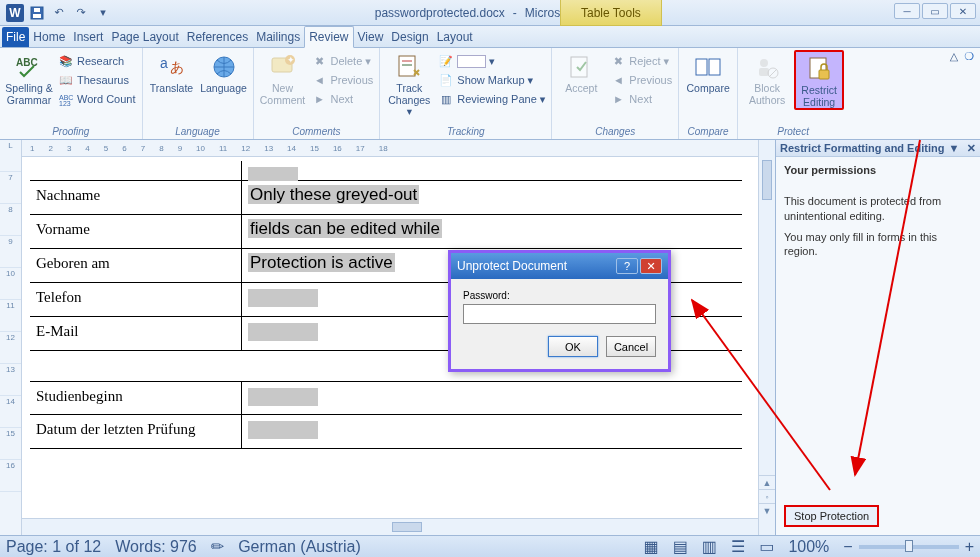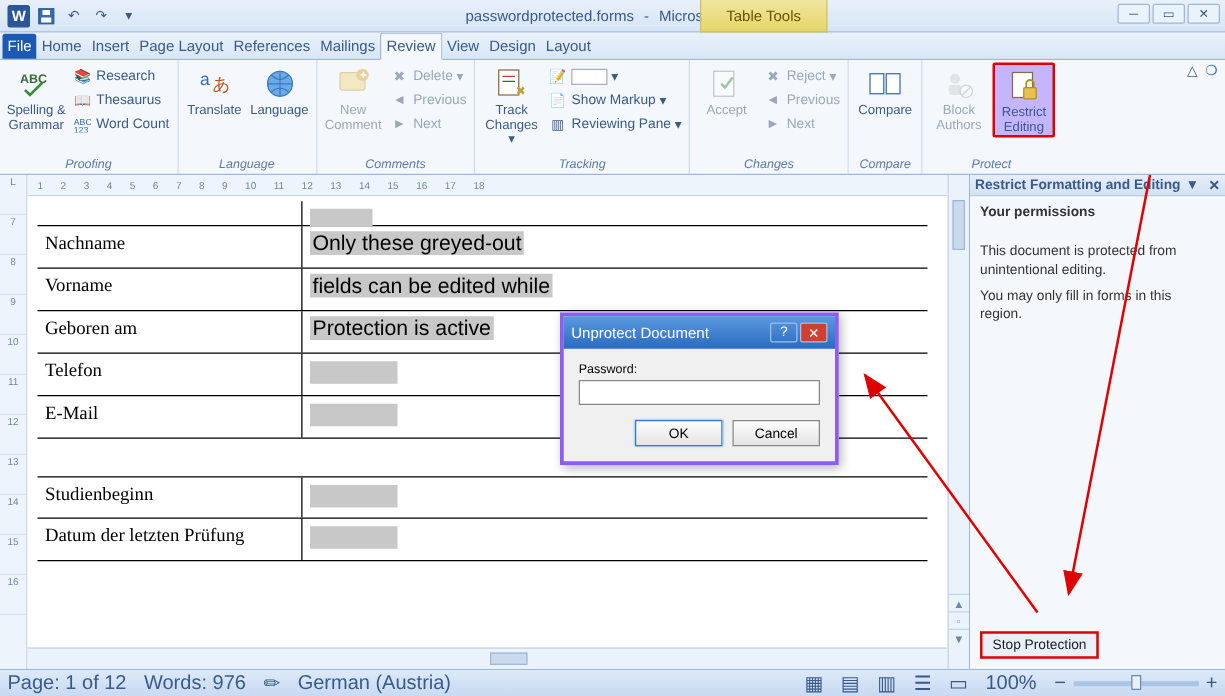--- a/index.html
+++ b/index.html
@@ -79,21 +79,21 @@
 
 .dialog { position: absolute; left: 448px; top: 250px; width: 223px; background: #f0f0f0; border: 3px solid #8b5cf6; box-shadow: 2px 2px 8px rgba(0,0,0,0.3); }
 .dlg-title { height: 26px; background: linear-gradient(#5a9ae0,#2a6ac0); color: #fff; display: flex; align-items: center; padding: 0 6px; font-size: 12px; }
 .dlg-title .r { margin-left: auto; display: flex; gap: 2px; }
 .dlg-title .r div { width: 22px; height: 16px; border: 1px solid #9fc0e8; border-radius: 2px; display: flex; align-items: center; justify-content: center; font-size: 11px; }
 .dlg-title .r .close { background: #d04030; }
 .dlg-body { padding: 10px 12px 12px; }
 .dlg-body label { font-size: 10px; margin-top: 34px; }
 .dlg-body input { width: 100%; height: 20px; border: 1px solid #888; margin-top: 3px; background: #fff; }
 .dlg-btns { display: flex; justify-content: flex-end; gap: 8px; margin-top: 12px; }
-.dlg-btns button { width: 70px; height: 21px; font-size: 11px; border: 1px solid #888; background: linear-gradient(#fdfdfd,#e4e4e4); }
+.dlg-btns button { width: 50px; height: 21px; font-size: 11px; border: 1px solid #888; background: linear-gradient(#fdfdfd,#e4e4e4); }
 .dlg-btns button.primary { border: 1px solid #3a7acc; box-shadow: 0 0 2px #6aa6e8; }
 
 
 .arrow { position: absolute; pointer-events: none; }
 </style>
 </head>
 <body>
 
 <div class="titlebar">
   <div class="qat">
@@ -103,21 +103,21 @@
           <rect x="1" y="1" width="12" height="12" fill="#3a6ab0" stroke="#2a5a9a"></rect>
           <rect x="3" y="8" width="8" height="4" fill="#fff"></rect>
           <rect x="4" y="2" width="6" height="4" fill="#fff"></rect>
         </svg>
       </div>
     <div class="qbtn">↶</div>
     <div class="qbtn">↷</div>
     <div class="qbtn">▾</div>
   </div>
   <div class="title-center">
-    <span>passwordprotected.forms</span>
+    <span>passwordprotected.docx</span>
     <span>-</span>
     <span>Microsoft Word</span>
   </div>
   <div class="title-context">Table Tools</div>
   <div class="winbtns">
     <div class="wb">─</div>
     <div class="wb">▭</div>
     <div class="wb">✕</div>
   </div>
 </div>

